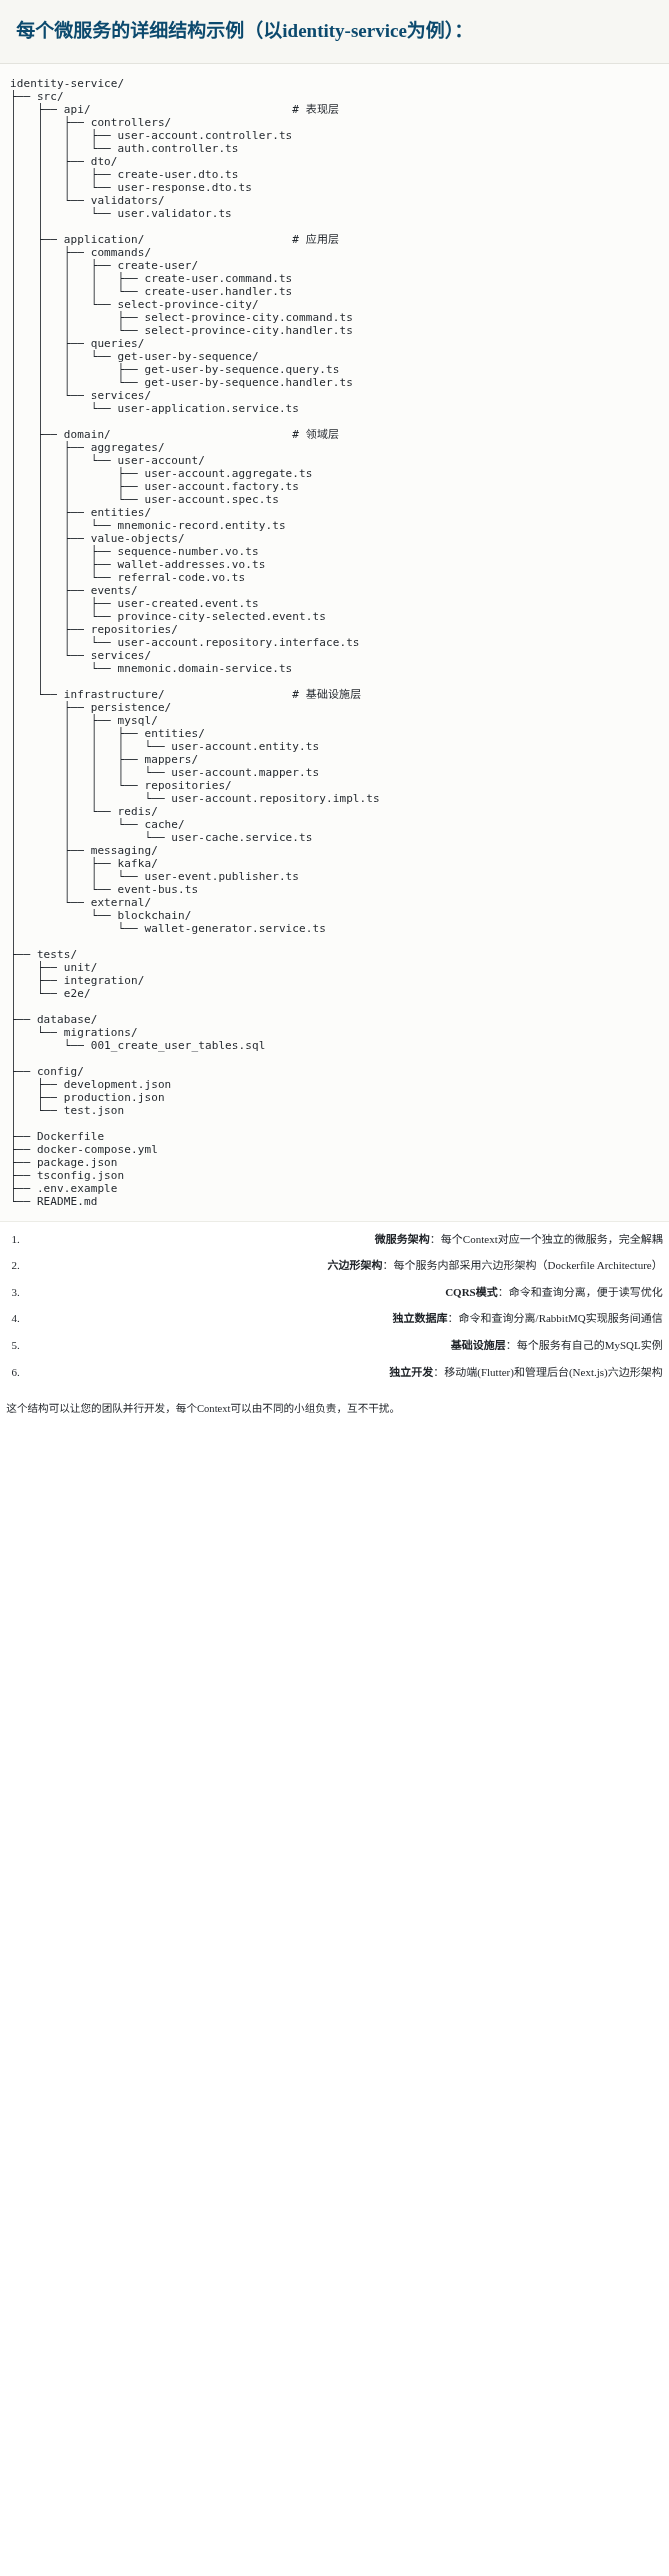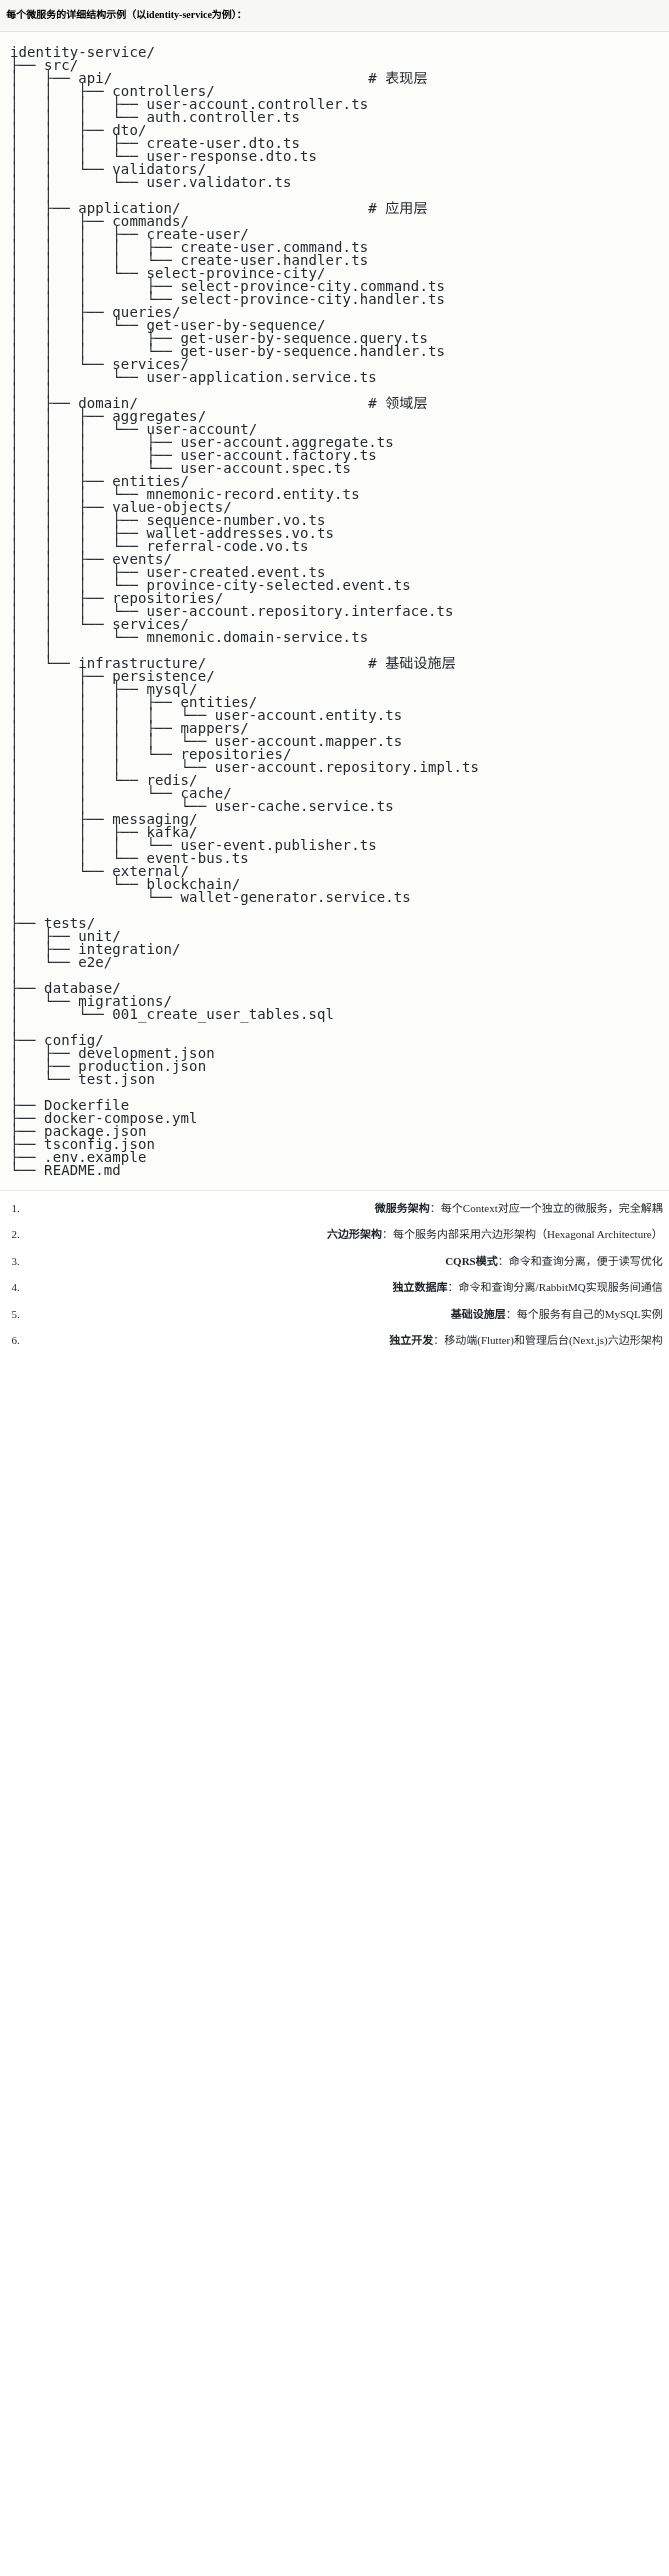--- a/index.html
+++ b/index.html
@@ -21,40 +21,40 @@
   }
 
   
   .title-band {
     background: #f7f7f3;
     padding: 8.8px 6.3px 10px 6.3px;
     border-bottom: 0.6px solid #e3e3dd;
     box-sizing: border-box;
   }
   .doc-title {
-    margin: 0;
+    margin: 10px;
     font-family: "Liberation Serif", "DejaVu Serif", serif;
     font-weight: bold;
-    font-size: 10px;
+    font-size: 19px;
     line-height: 1.25;
     letter-spacing: 0px;
-    color: #000000;
+    color: #0c4a6e;
   }
 
   
   .code-block {
     background: #fcfcfa;
     padding: 13.8px 6.3px 12.5px 10px;
     box-sizing: border-box;
     border-bottom: 0.6px solid #ecece6;
   }
   pre.tree {
     margin: 0;
     font-family: "DejaVu Sans Mono", "Liberation Mono", monospace;
-    font-size: 14px;
+    font-size: 11px;
     line-height: 13px;
     color: #24292f;
     white-space: pre;
     letter-spacing: 0.1px;
     tab-size: 4;
   }
 
   
   .keypoints {
     padding: 10px 6.3px 3.8px 6.3px;
@@ -195,32 +195,33 @@
 ├── .env.example
 └── README.md</pre>
   </div>
 
   <div class="keypoints">
     <ol class="kp-list">
       <li>
         <span class="kp-term">微服务架构</span><span class="kp-sep">：</span><span class="kp-desc">每个Context对应一个独立的微服务，完全解耦</span>
       </li>
       <li>
-        <span class="kp-term">六边形架构</span><span class="kp-sep">：</span><span class="kp-desc">每个服务内部采用六边形架构（Hexagonal Architecture）</span>
+        <span class="kp-term">六边形架构</span><span class="kp-sep">：</span><span class="kp-desc">每个服务内部采用六边形架构（Dockerfile Architecture）</span>
       </li>
       <li>
         <span class="kp-term">CQRS模式</span><span class="kp-sep">：</span><span class="kp-desc">命令和查询分离，便于读写优化</span>
       </li>
       <li>
         <span class="kp-term">独立数据库</span><span class="kp-sep">：</span><span class="kp-desc">命令和查询分离/RabbitMQ实现服务间通信</span>
       </li>
       <li>
         <span class="kp-term">基础设施层</span><span class="kp-sep">：</span><span class="kp-desc">每个服务有自己的MySQL实例</span>
       </li>
       <li>
         <span class="kp-term">独立开发</span><span class="kp-sep">：</span><span class="kp-desc">移动端(Flutter)和管理后台(Next.js)六边形架构</span>
       </li>
     </ol>
   </div>
 
+  <div class="closing">这个结构可以让您的团队并行开发，每个Context可以由不同的小组负责，互不干扰。</div>
 
 </div>
 
 
 </body></html>

